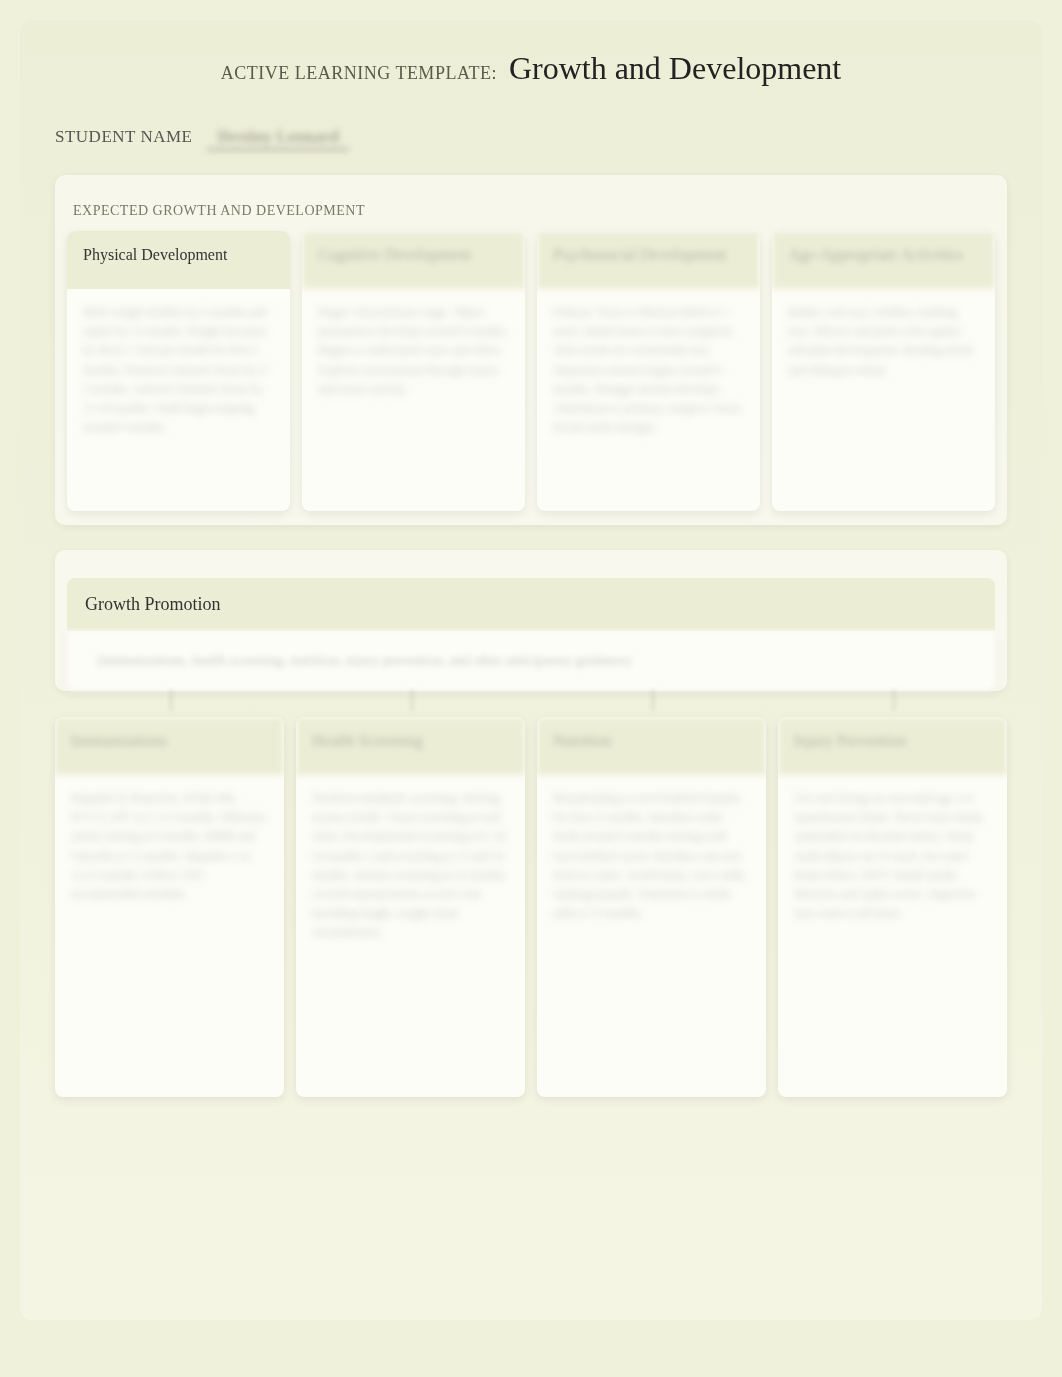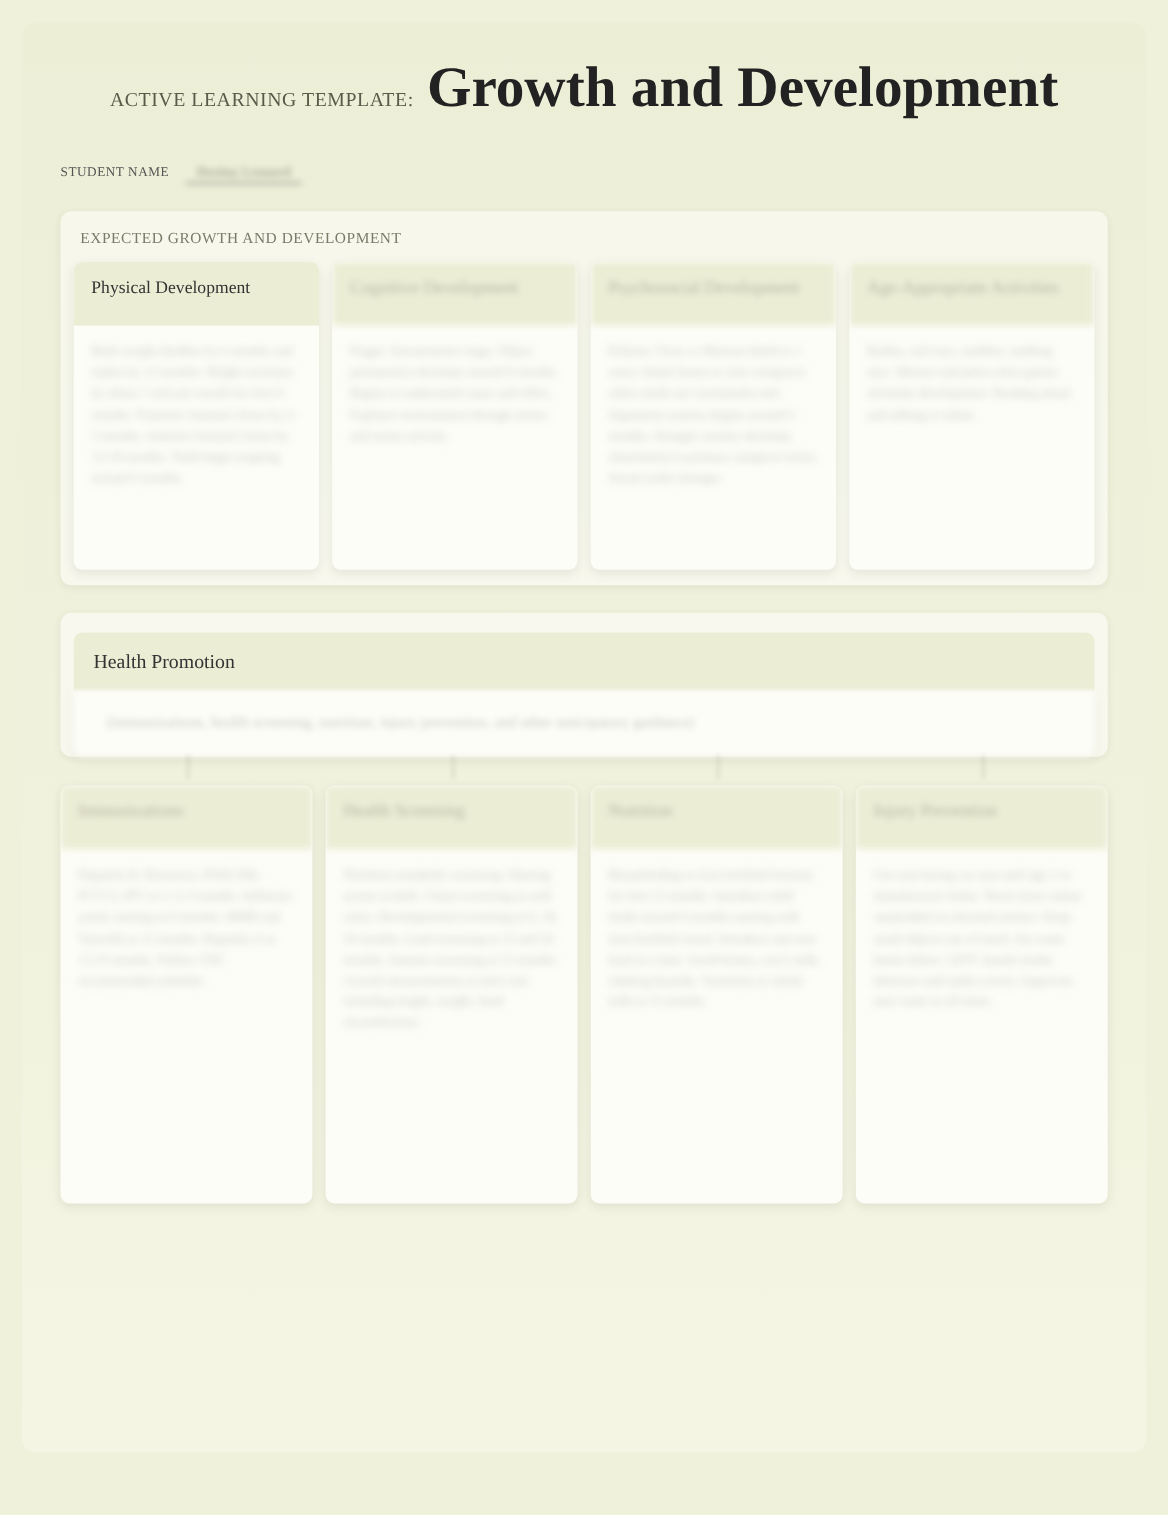--- a/index.html
+++ b/index.html
@@ -25,31 +25,31 @@
     .template-label {
       font-size: 18px;
       color: #5a5a4a;
       font-variant: small-caps;
       letter-spacing: 0.5px;
       display: inline-block;
       vertical-align: baseline;
       margin-right: 8px;
     }
     .main-title {
-      font-size: 52px;
+      font-size: 32px;
       color: #222;
-      font-weight: bold;
+      font-weight: normal;
       display: inline-block;
       vertical-align: baseline;
     }
     .info-row {
       display: flex;
       align-items: baseline;
       margin-top: 18px;
-      font-size: 12px;
+      font-size: 17px;
       color: #555;
       flex-wrap: wrap;
       gap: 8px 15px;
     }
     .info-label {
       font-variant: small-caps;
       letter-spacing: 0.5px;
     }
     .info-value {
       border-bottom: 1px solid #555;
@@ -60,21 +60,21 @@
       filter: blur(3px);
       display: inline-block;
     }
     .info-value.wide { min-width: 280px; }
     .info-value.short { min-width: 60px; }
     .spacer { flex: 1; }
     
     .section-block {
       background: rgba(255,255,255,0.5);
       border-radius: 10px;
-      padding: 18px 12px 14px;
+      padding: 28px 12px 14px;
       margin-top: 25px;
       box-shadow: 0 2px 8px rgba(0,0,0,0.06);
     }
     .section-heading {
       font-size: 14px;
       color: #7a7a68;
       letter-spacing: 0.5px;
       margin-bottom: 12px;
       padding-left: 6px;
     }
@@ -195,21 +195,21 @@
       <div class="card">
         <div class="card-header blurred">Age-Appropriate Activities</div>
         <div class="card-body">
           <p>Rattles, soft toys, mobiles, teething toys. Mirrors and peek-a-boo games stimulate development. Reading aloud and talking to infant.</p>
         </div>
       </div>
     </div>
   </div>
 
   <div class="section-block" style="padding-bottom:0;">
-    <div class="hp-header">Health Promotion</div>
+    <div class="hp-header">Growth Promotion</div>
     <div class="hp-tagline">(immunizations, health screening, nutrition, injury prevention, and other anticipatory guidance)</div>
   </div>
 
   <div class="connector-row">
     <div class="connector"></div>
     <div class="connector"></div>
     <div class="connector"></div>
     <div class="connector"></div>
   </div>
 

